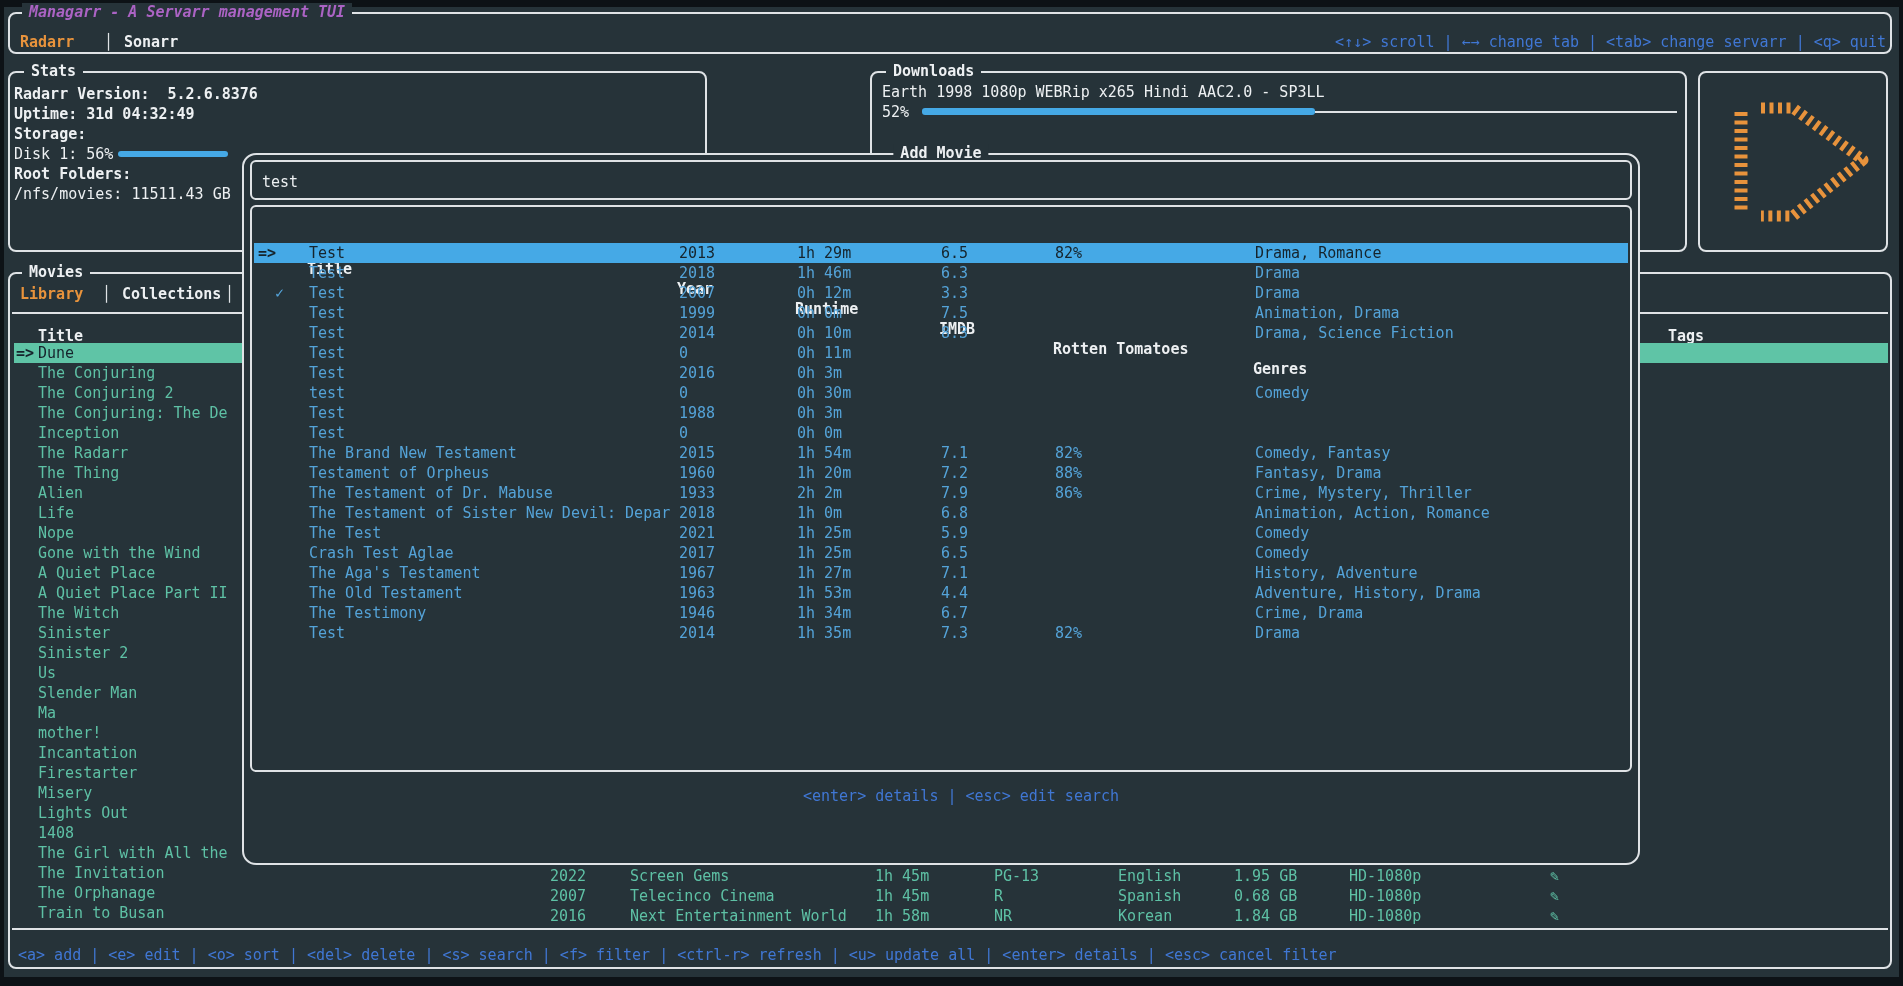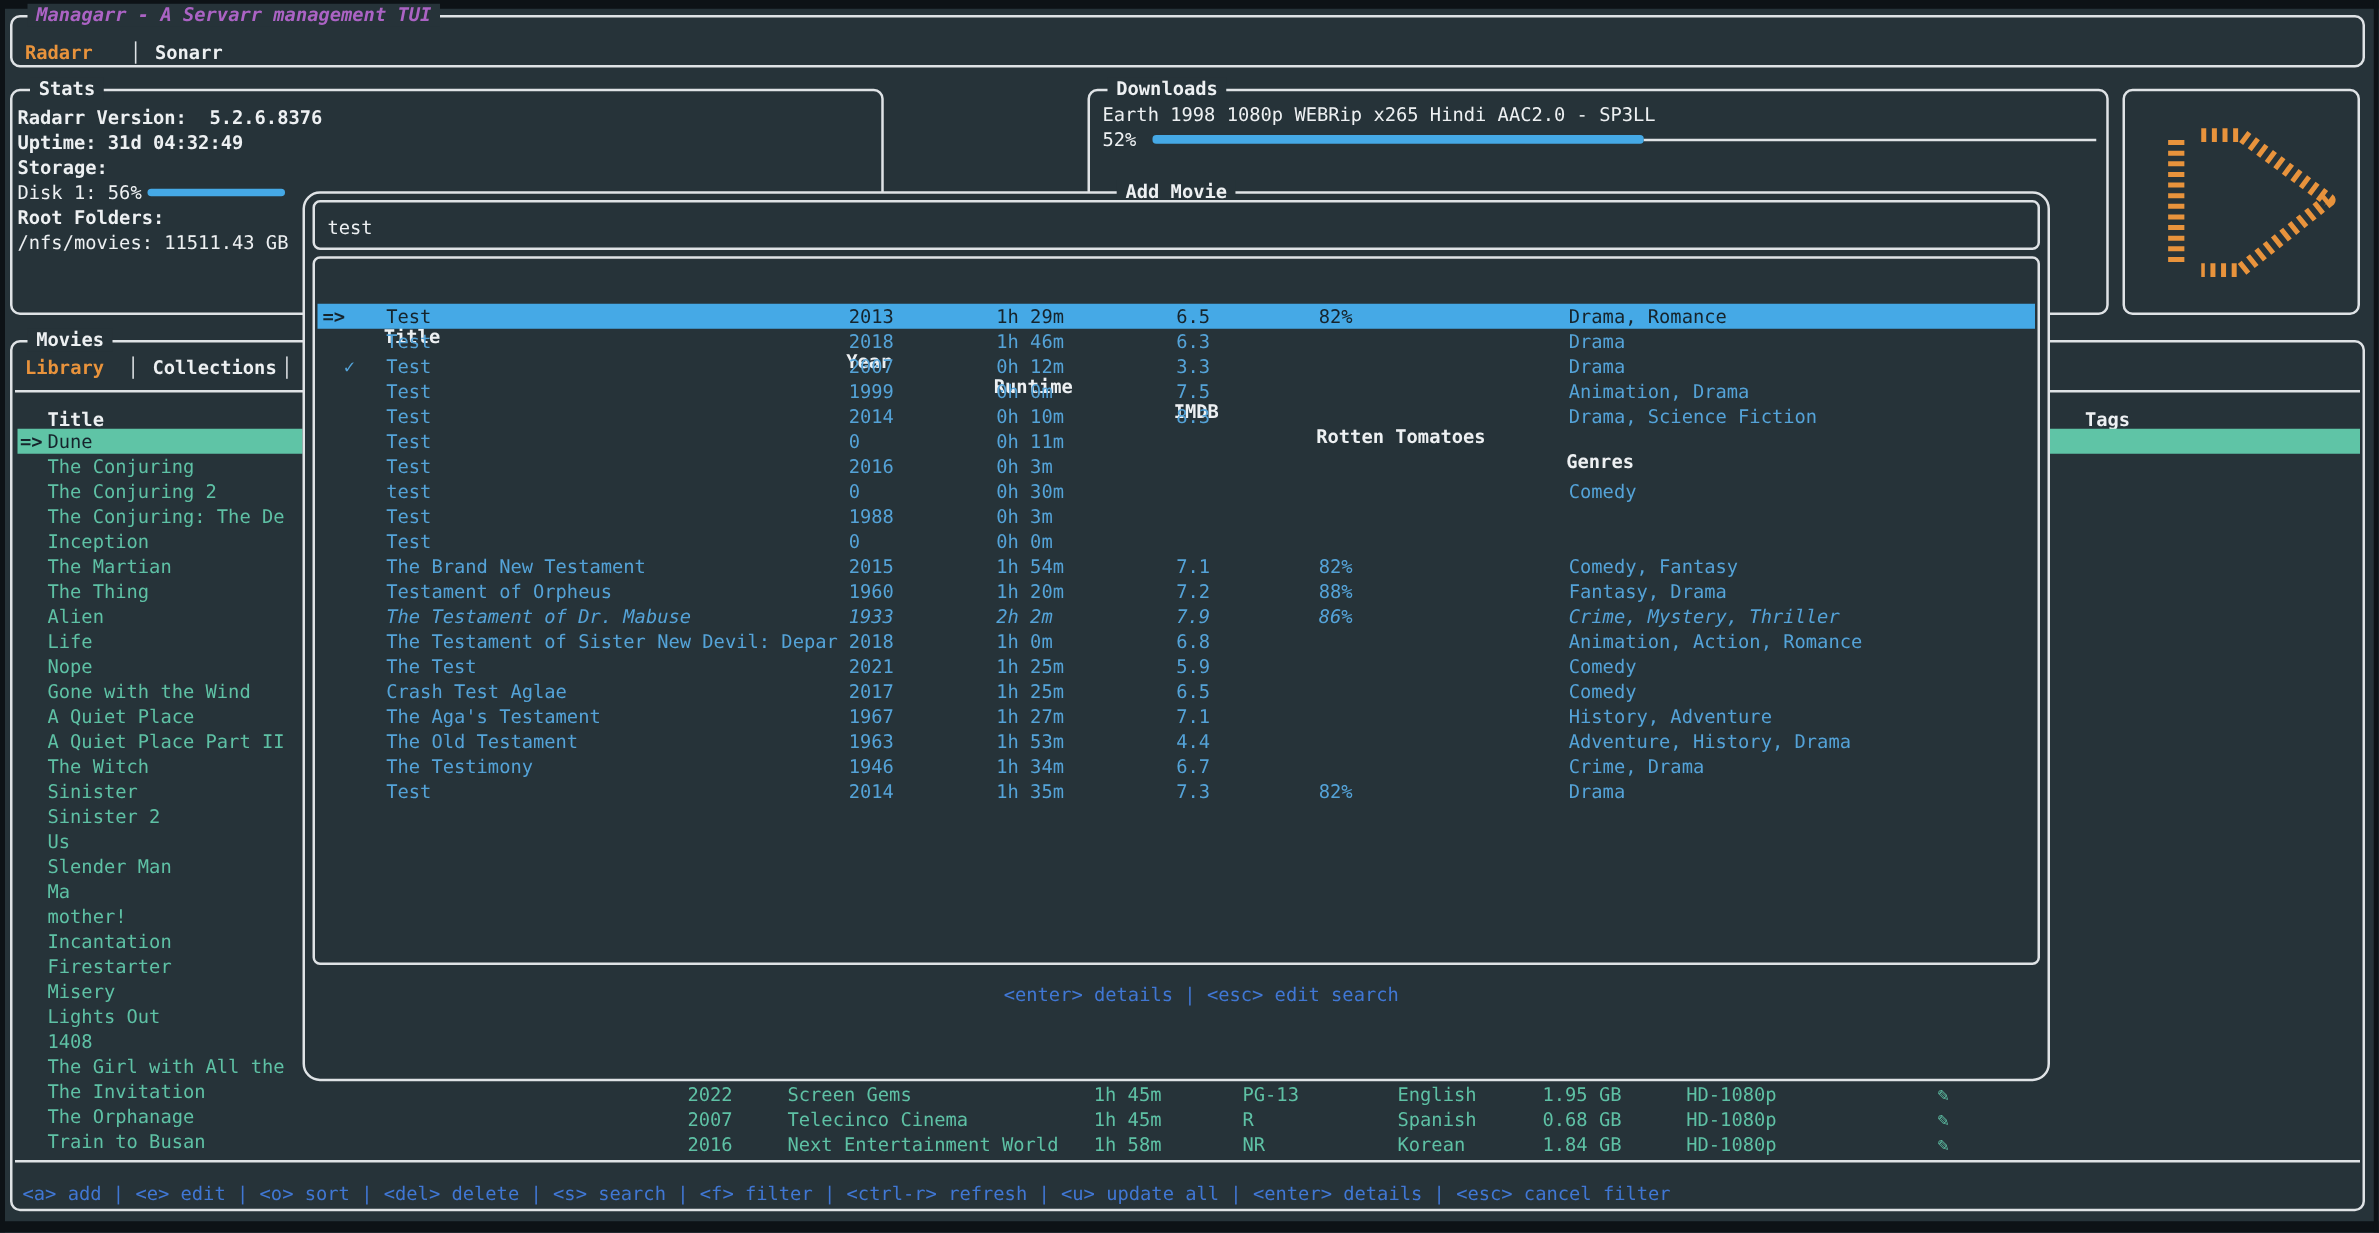--- a/index.html
+++ b/index.html
@@ -52,20 +52,21 @@
 <div class="strip" style="left:0;top:0;width:1903px;height:7px;"></div>
 <div class="strip" style="left:0;top:977px;width:1903px;height:9px;"></div>
 <div class="strip" style="left:0;top:0;width:4px;height:986px;"></div>
 <div class="strip" style="left:1899px;top:0;width:4px;height:986px;"></div>
 
 <div class="box" style="left:8px;top:12px;width:1884px;height:42px;">
   <span class="box-label purple italic" style="left:12px;font-style:italic;">Managarr - A Servarr management TUI</span>
   <span class="t orange bold" style="left:10px;top:18px;">Radarr</span>
   <span class="t sep" style="left:94px;top:18px;">│</span>
   <span class="t white bold" style="left:114px;top:18px;">Sonarr</span>
+  <span class="t blue" style="right:4px;top:18px;">&lt;↑↓&gt; scroll | ←→ change tab | &lt;tab&gt; change servarr | &lt;q&gt; quit</span>
 </div>
 
 <div class="box" style="left:8px;top:71px;width:699px;height:181px;">
   <span class="box-label" style="left:14px;">Stats</span>
   <span class="t white bold" style="left:4px;top:11px;">Radarr Version:  5.2.6.8376</span>
   <span class="t white bold" style="left:4px;top:31px;">Uptime: 31d 04:32:49</span>
   <span class="t white bold" style="left:4px;top:51px;">Storage:</span>
   <span class="t white" style="left:4px;top:71px;">Disk 1: 56%</span>
   <div class="gauge" style="left:108px;top:78px;height:6px;width:110px;"></div>
   <span class="t white bold" style="left:4px;top:91px;">Root Folders:</span>
@@ -112,21 +113,21 @@
       <div class="mv-row" style="top: 40px;">
         <span class="t mv-title teal">The Conjuring 2</span>
       </div>
       <div class="mv-row" style="top: 60px;">
         <span class="t mv-title teal">The Conjuring: The De</span>
       </div>
       <div class="mv-row" style="top: 80px;">
         <span class="t mv-title teal">Inception</span>
       </div>
       <div class="mv-row" style="top: 100px;">
-        <span class="t mv-title teal">The Martian</span>
+        <span class="t mv-title teal">The Radarr</span>
       </div>
       <div class="mv-row" style="top: 120px;">
         <span class="t mv-title teal">The Thing</span>
       </div>
       <div class="mv-row" style="top: 140px;">
         <span class="t mv-title teal">Alien</span>
       </div>
       <div class="mv-row" style="top: 160px;">
         <span class="t mv-title teal">Life</span>
       </div>
@@ -320,21 +321,21 @@
           <span class="t c-genres lblue">Comedy, Fantasy</span>
         </div>
         <div class="am-row" style="top: 256px;">
           <span class="t c-title lblue">Testament of Orpheus</span>
           <span class="t c-year lblue">1960</span>
           <span class="t c-runtime lblue">1h 20m</span>
           <span class="t c-imdb lblue">7.2</span>
           <span class="t c-rt lblue">88%</span>
           <span class="t c-genres lblue">Fantasy, Drama</span>
         </div>
-        <div class="am-row" style="top: 276px; font-style: italic;">
+        <div class="am-row" style="top: 276px;">
           <span class="t c-title lblue">The Testament of Dr. Mabuse</span>
           <span class="t c-year lblue">1933</span>
           <span class="t c-runtime lblue">2h 2m</span>
           <span class="t c-imdb lblue">7.9</span>
           <span class="t c-rt lblue">86%</span>
           <span class="t c-genres lblue">Crime, Mystery, Thriller</span>
         </div>
         <div class="am-row" style="top: 296px;">
           <span class="t c-title lblue">The Testament of Sister New Devil: Depar</span>
           <span class="t c-year lblue">2018</span>

